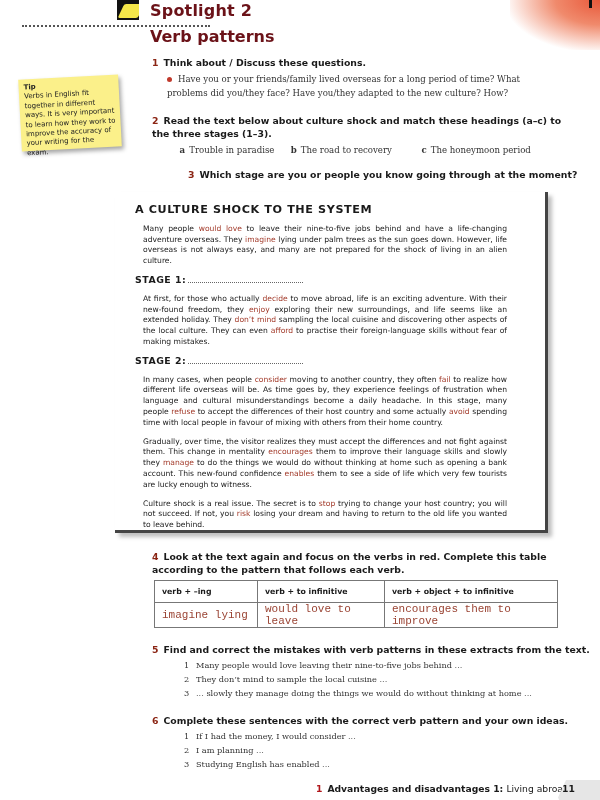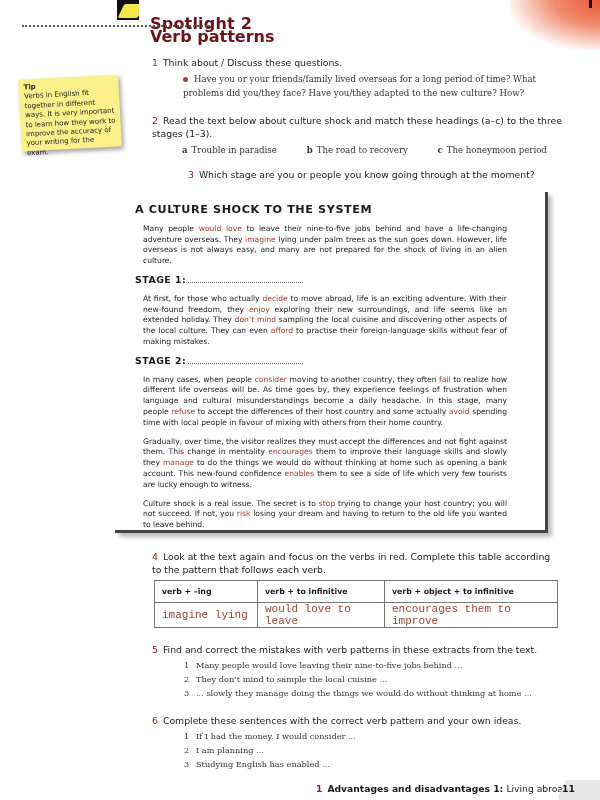--- a/index.html
+++ b/index.html
@@ -1,29 +1,29 @@
 <!DOCTYPE html>
 <html><head>
 <meta charset="utf-8">
 <style>
   html,body{margin:0;padding:0;}
   body{width:600px;height:800px;overflow:hidden;background:#ffffff;position:relative;font-family:"DejaVu Sans",sans-serif;color:#1a1a1a;}
   .corner{position:absolute;right:0;top:0;width:90px;height:50px;background:radial-gradient(ellipse at 100% 0%, #e8583a 0%, #f08a6c 35%, rgba(255,255,255,0) 75%);}
   .corner-bar{position:absolute;right:8px;top:0;width:3px;height:8px;background:#111;}
   .logo{position:absolute;left:117px;top:0;width:22px;height:20px;background:#111;overflow:hidden;}
   .logo .beam{position:absolute;left:4px;top:4px;width:20px;height:14px;background:#f5e74a;transform:skew(-25deg);border-radius:2px;}
-  .title1{position:absolute;left:150px;top:14px;font-size:16px;font-weight:bold;color:#6b1218;letter-spacing:0.2px;}
+  .title1{position:absolute;left:150px;top:1px;font-size:16px;font-weight:bold;color:#6b1218;letter-spacing:0.2px;}
   .dots{position:absolute;left:22px;top:25px;width:188px;border-top:2px dotted #555;}
   .title2{position:absolute;left:150px;top:27px;font-size:16px;font-weight:bold;color:#6b1218;}
   .tip{position:absolute;left:20px;top:77px;width:100px;height:72px;background:#fbf08a;transform:rotate(-3deg);box-shadow:2px 3px 4px rgba(0,0,0,0.35);padding:4px 5px;box-sizing:border-box;font-size:7px;line-height:9.4px;color:#222;}
   .tip b{display:block;font-weight:bold;}
-  .q{position:absolute;left:152px;font-size:9.3px;font-weight:normal;color:#1a1a1a;line-height:13px;}
+  .q{position:absolute;left:152px;font-size:9.3px;font-weight:bold;color:#1a1a1a;line-height:13px;}
   .q .n{color:#1a1a1a;margin-right:5px;}
   .q.red-n .n{color:#8b2514;}
-  .serif{font-family:"DejaVu Serif",serif;font-size:8.6px;color:#333;line-height:14px;margin-left:16px;}
+  .serif{font-family:"DejaVu Serif",serif;font-size:8.6px;color:#333;line-height:14px;}
   .bullet{position:absolute;left:167px;top:72px;width:380px;}
   .bullet .dot{display:inline-block;width:5px;height:5px;border-radius:50%;background:#c0392b;margin-right:6px;vertical-align:middle;}
   .opts{position:absolute;left:166px;top:143px;width:400px;}
   .opts span{display:inline-block;}
   .opts b{font-weight:bold;margin-right:4px;}
   .paper{position:absolute;left:115px;top:192px;width:430px;height:338px;background:#fff;border-right:3px solid #444;border-bottom:3px solid #444;box-shadow:4px 4px 4px rgba(0,0,0,0.25);}
   .article{position:absolute;left:135px;top:205px;width:380px;font-size:7.6px;line-height:10.8px;color:#1a1a1a;text-align:justify;}
   .article h2{font-size:11.2px;font-weight:bold;letter-spacing:0.6px;margin:0 0 5px 0;}
   .article p{margin:8px;}
   .article .stage{font-weight:bold;font-size:9.4px;letter-spacing:0.5px;margin-top:4px;margin-bottom:1px;}
@@ -63,21 +63,21 @@
   <span class="n">1</span><span>Think about / Discuss these questions.</span>
 </div>
 <div class="bullet serif">
   <span class="dot"></span><span>Have you or your friends/family lived overseas for a long period of time? What problems did you/they face? Have you/they adapted to the new culture? How?</span>
 </div>
 
 <div class="q red-n" style="top:114px;width:410px;">
   <span class="n">2</span><span>Read the text below about culture shock and match these headings (a–c) to the three stages (1–3).</span>
 </div>
 <div class="opts serif">
-  <span style="width:122px;"><b>a</b><span>Trouble in paradise</span></span>
+  <span style="width:122px;text-align:center;"><b>a</b><span>Trouble in paradise</span></span>
   <span style="width:128px;"><b>b</b><span>The road to recovery</span></span>
   <span><b>c</b><span>The honeymoon period</span></span>
 </div>
 
 <div class="q red-n" style="top:168px;margin-left:36px;">
   <span class="n">3</span><span>Which stage are you or people you know going through at the moment?</span>
 </div>
 
 <div class="paper"></div>
 <div class="article">

